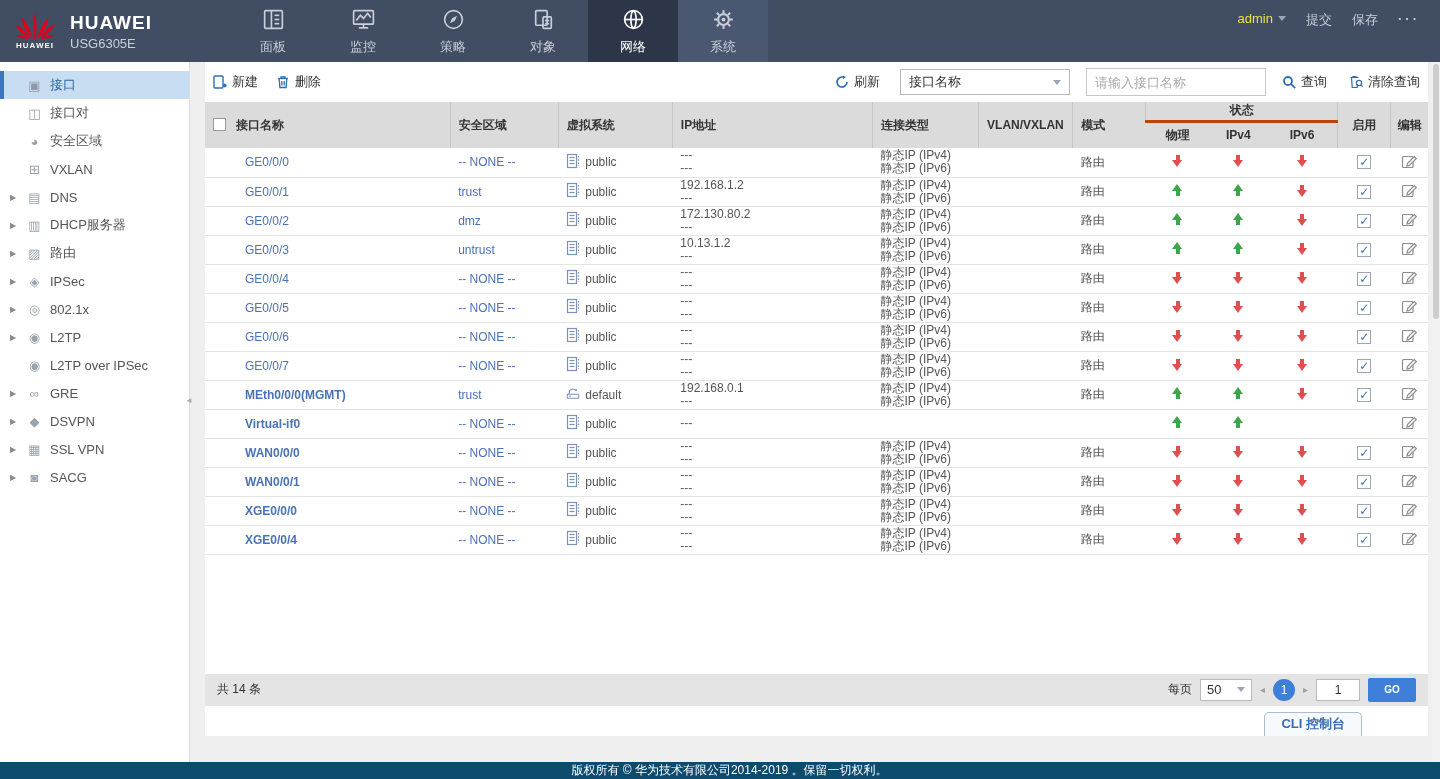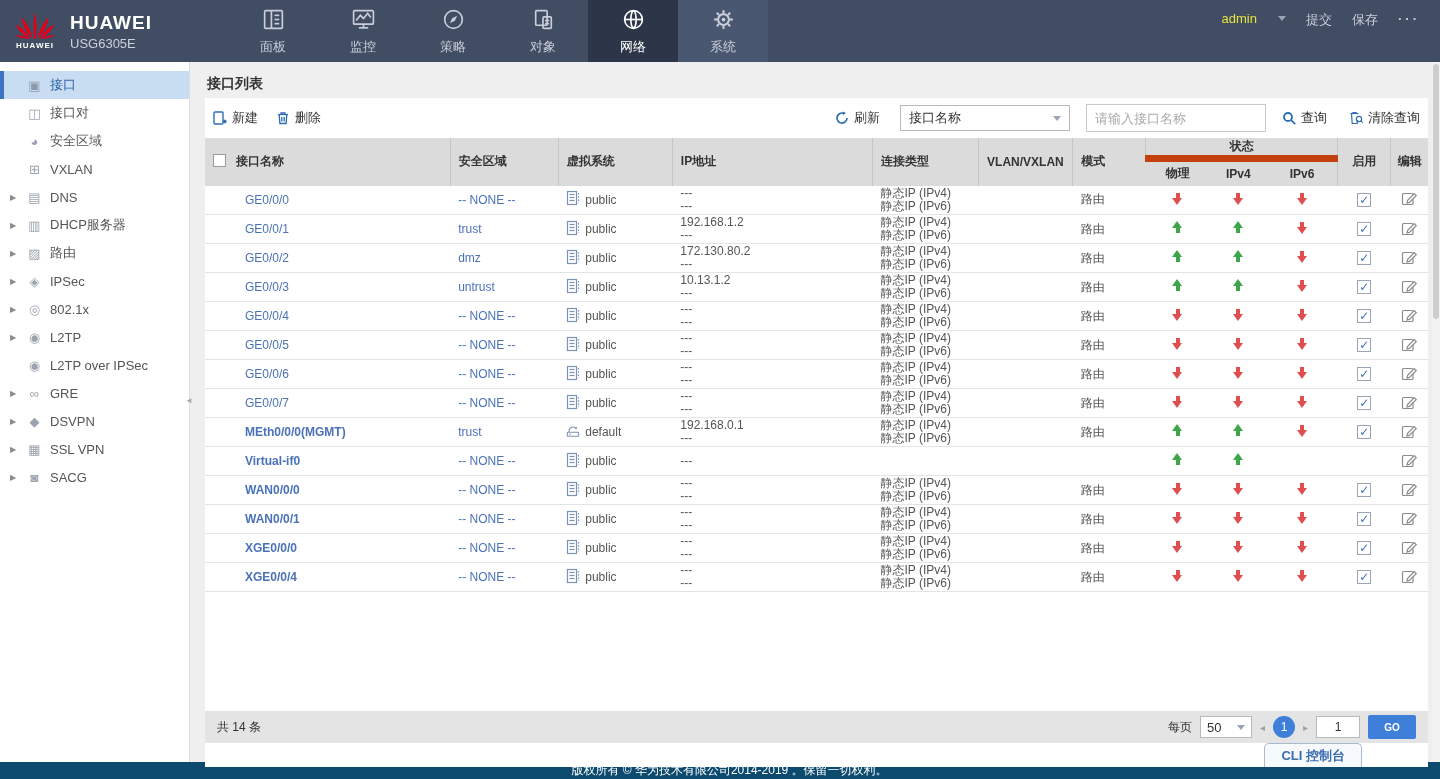--- a/index.html
+++ b/index.html
@@ -13,21 +13,21 @@
   .logo-fan .wordmark { font-size:8px; letter-spacing:1px; color:#fff; font-weight:bold; margin-top:1px; }
   .brand-text { margin-left:12px; }
   .brand-name { color:#fff; font-size:19px; font-weight:bold; letter-spacing:1px; }
   .brand-model { color:#CBD1DC; font-size:13px; margin-top:2px; }
   .main-nav { display:flex; margin-left:38px; }
   .nav-item { width:90px; display:flex; flex-direction:column; align-items:center; justify-content:center; gap:3px; font-size:13px; cursor:pointer; color:#C9CEDA; }
   .nav-item svg { width:25px; height:25px; }
   .nav-item.active { background:#2C3648; color:#fff; }
   .nav-item.sys { background:#4A5770; }
   .topbar-right { margin-left:auto; display:flex; align-items:flex-start; padding:11px 20px 0 0; gap:20px; font-size:13px; }
-  .admin { color:#E6E33F; display:flex; align-items:center; gap:21px; cursor:pointer; }
+  .admin { color:#E6E33F; display:flex; align-items:center; gap:5px; cursor:pointer; }
   .caret { width:0; height:0; border-left:4px solid transparent; border-right:4px solid transparent; border-top:5px solid #9AA4B5; display:inline-block; }
   .top-act { color:#C9CEDA; cursor:pointer; }
   .more-dots { letter-spacing:3px; font-weight:bold; }
 
   
   .body-row { display:flex; height:700px; position:relative; }
   .sidebar { width:190px; background:#fff; border-right:1px solid #DDDDDD; padding-top:9px; flex:none; }
   .side-item { height:28px; display:flex; align-items:center; font-size:13px; color:#555; cursor:pointer; }
   .exp { width:26px; text-align:center; font-size:8px; color:#8A8A8A; flex:none; }
   .side-ic { width:17px; margin-right:7px; text-align:center; font-size:13px; color:#9AA3AE; flex:none; }
@@ -47,21 +47,21 @@
   .toolbar-right { margin-left:auto; display:flex; align-items:center; gap:16px; }
   .select { border:1px solid #B9B9B9; background:#fff; height:26px; display:flex; align-items:center; justify-content:space-between; padding:0 8px; cursor:pointer; font-size:13px; color:#333; }
   .select.field { width:170px; }
   .search-input { width:180px; height:28px; border:1px solid #C8C8C8; padding:0 8px; font-size:13px; color:#333; font-family:inherit; }
   .search-input::placeholder { color:#AAA; }
 
   
   table { border-collapse:collapse; width:100%; table-layout:fixed; }
   thead th { background:#DBDBDB; font-size:12px; color:#333; font-weight:bold; text-align:left; padding-left:8px; }
   thead tr.r1 th { height:19px; }
-  thead tr.r2 th { height:27px; border-top:7px solid #c2410c; }
+  thead tr.r2 th { height:27px; border-top:3px solid #c2410c; }
   th.sep { border-left:1px solid #C6C6C6; }
   th.c { text-align:center; padding-left:0; }
   .th-name { padding-left:8px; }
   .hdr-cb { display:inline-block; width:13px; height:13px; border:1px solid #9B9B9B; background:#fff; vertical-align:-2px; margin-right:10px; cursor:pointer; }
   tbody td { height:29px; border-bottom:1px solid #E4E4E4; font-size:12px; color:#555; padding-left:8px; vertical-align:middle; }
   td.col-name { padding-left:40px; }
   td.col-name a { color:#4A72B8; }
   tr.bold td.col-name a { font-weight:bold; }
   a.zone-link { color:#4A72B8; }
   .two-line div { line-height:13px; }
@@ -267,21 +267,20 @@
       </div>
       <div class="side-item">
         <span class="exp">▶</span>
         <span class="side-ic">◙</span>
         <span>SACG</span>
       </div>
     </aside>
   <div class="collapse-handle">◄</div>
 
   <main class="content">
-    <div class="page-title">接口列表</div>
     <div class="panel">
 
       <div class="toolbar">
         <span class="tool-btn">
           <svg viewBox="0 0 14 14" fill="none" stroke="#2E6DB4" stroke-width="1.4">
               <rect x="1" y="1" width="9" height="12" rx="1"></rect>
               <line x1="10" y1="10.5" x2="13.6" y2="10.5" stroke-width="1.8"></line>
               <line x1="11.8" y1="8.7" x2="11.8" y2="12.3" stroke-width="1.8"></line>
             </svg>
           <span>新建</span>

